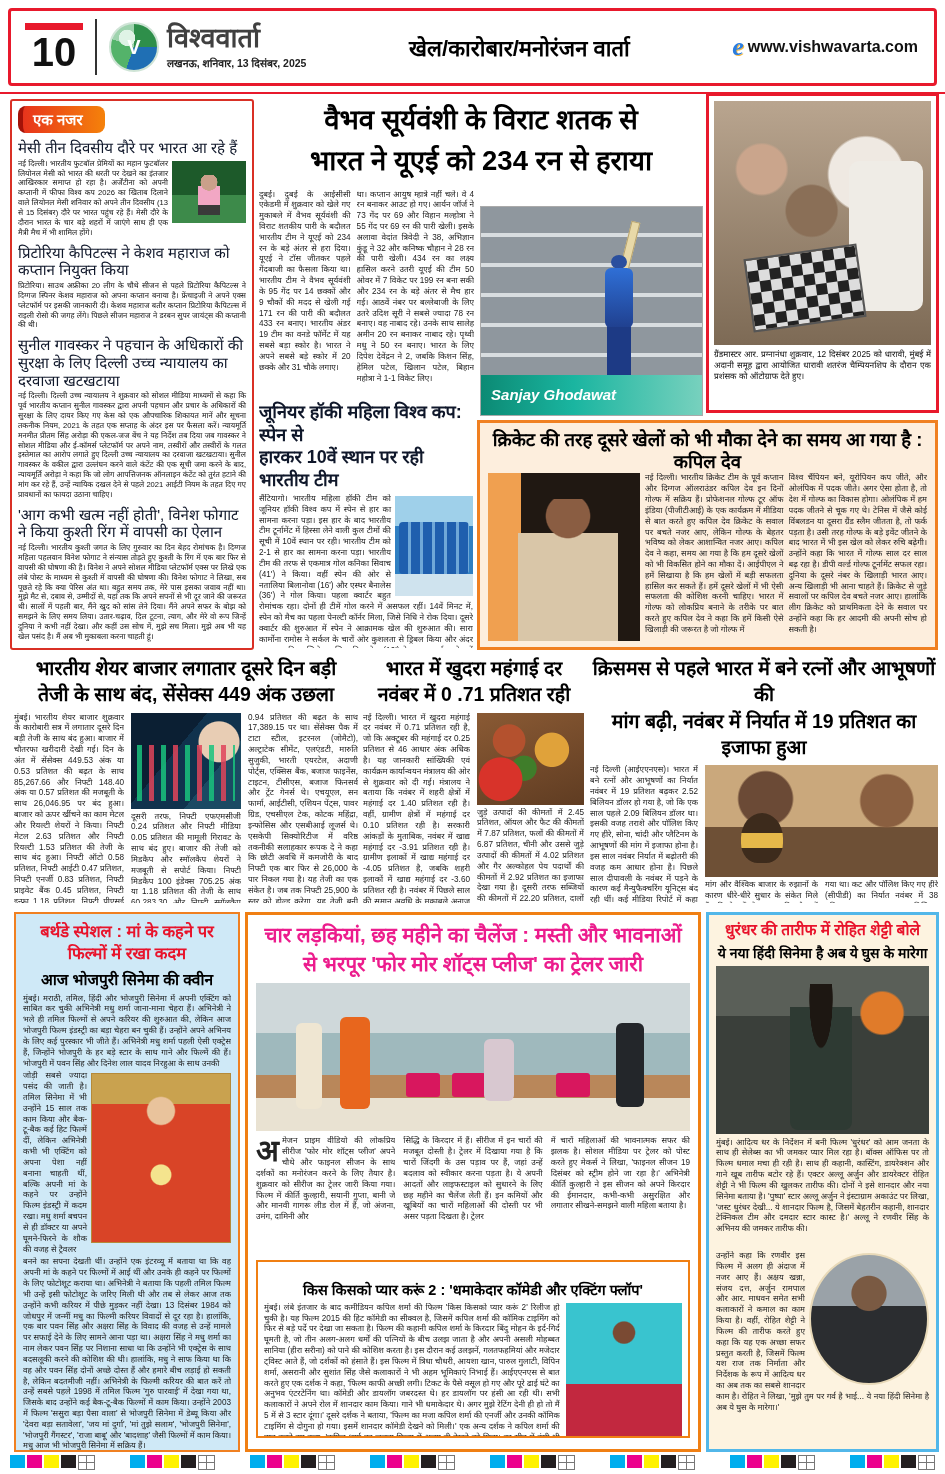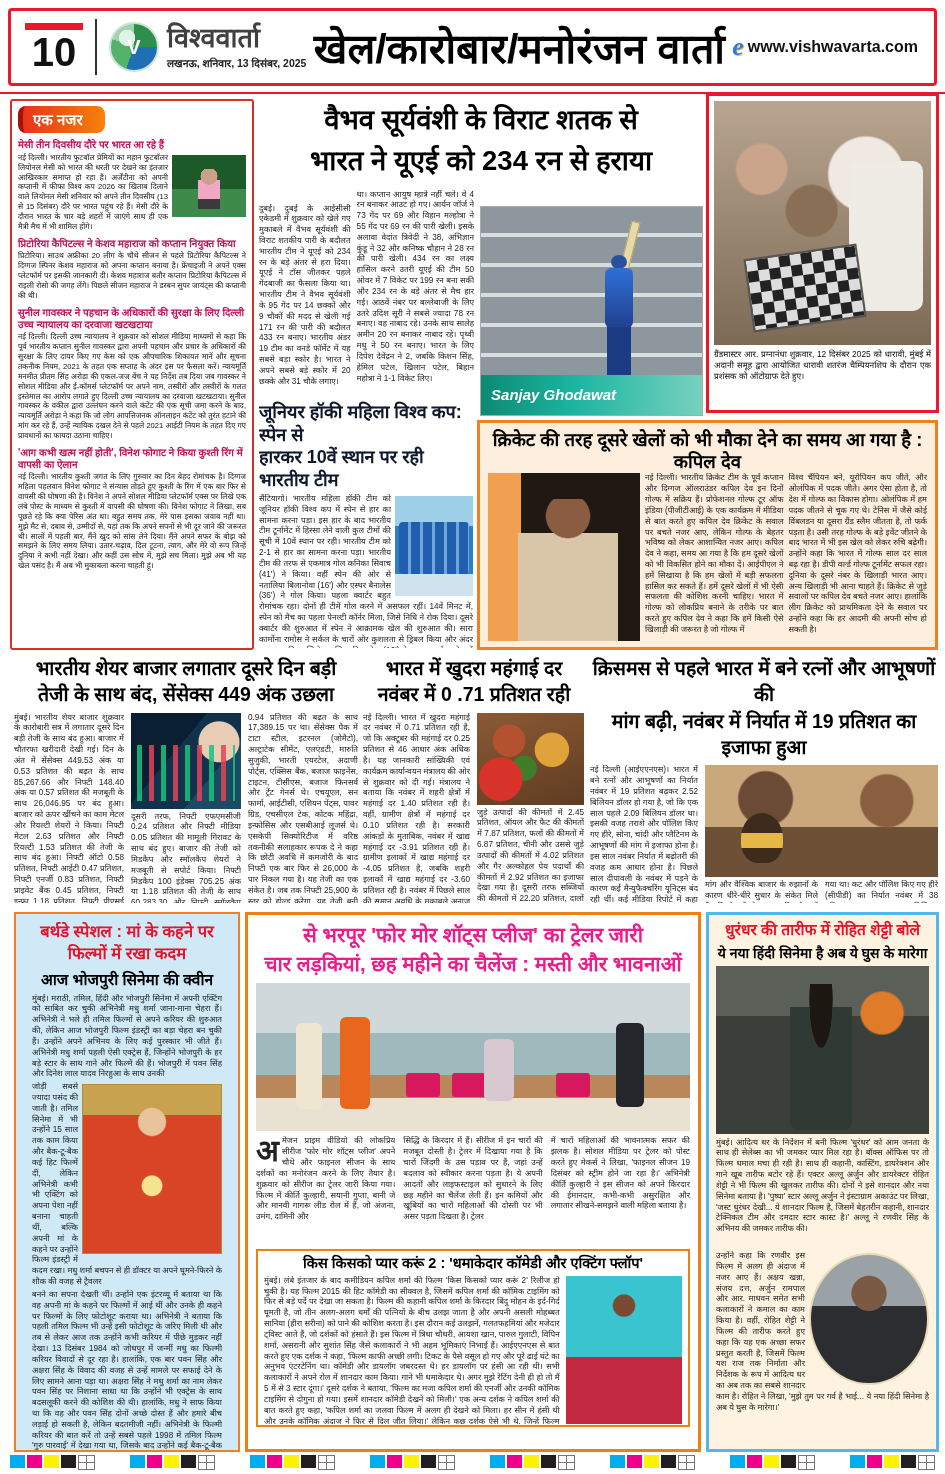--- a/index.html
+++ b/index.html
@@ -10,37 +10,37 @@
   .ph{position:relative;overflow:hidden;}
   
   .masthead{left:8px;top:8px;width:929px;height:78px;border:3px solid #e8192c;border-radius:4px;display:flex;align-items:center;}
   .pagenum-wrap{margin-left:14px;text-align:center;}
   .pagenum-bar{width:58px;height:7px;background:#e8192c;margin-bottom:2px;}
   .pagenum{font-size:40px;font-weight:bold;line-height:1;color:#111;}
   .mast-div{width:2px;height:56px;background:#333;margin:0 12px;}
   .logo-circ{width:46px;height:46px;border-radius:50%;background:radial-gradient(circle at 35% 30%,#dff3e6 0 18%,transparent 19%),conic-gradient(#2e8f4a 0 90deg,#1f6fb4 90deg 200deg,#54b36a 200deg 290deg,#9fd3ae 290deg 360deg);display:flex;align-items:center;justify-content:center;color:#fff;font-weight:bold;font-size:20px;border:2px solid #cfe4d6;}
   .brand-name{font-size:27px;font-weight:bold;color:#404040;line-height:1;}
   .dateline{font-size:10.5px;font-weight:bold;color:#222;margin-top:4px;}
-  .section-title{font-size:41px;font-weight:bold;color:#000;margin:0 auto;white-space:nowrap;}
+  .section-title{font-size:22px;font-weight:bold;color:#000;margin:0 auto;white-space:nowrap;}
   .site-wrap{margin-right:16px;display:flex;align-items:center;gap:4px;}
   .e-icon{font-family:"Liberation Serif",serif;font-style:italic;font-weight:bold;font-size:26px;color:#2a7de1;text-shadow:1px 1px 0 #f5b942;line-height:1;}
   .site-url{font-size:16px;font-weight:bold;color:#111;}
   .mast-rule{left:0;top:92px;width:945px;height:2px;background:#e8192c;}
   
   .eknajar{left:10px;top:99px;width:244px;height:551px;border:2px solid #d93025;border-radius:3px;padding:5px 6px;background:#fff;overflow:hidden;}
   .eknajar-pill{display:inline-block;background:linear-gradient(90deg,#e8341c,#f5820a);color:#fff;font-weight:bold;font-size:15px;padding:3px 22px 4px 10px;border-radius:8px;border-left:5px solid #a31208;}
-  .en-h{font-size:10px;font-weight:bold;line-height:1.18;margin:6px 0 2px 0;color:#be185d;}
+  .en-h{font-size:15px;font-weight:normal;line-height:1.18;margin:6px 0 2px 0;color:#0f172a;}
   .en-b{font-size:7.6px;line-height:1.3;}
   .messi-ph{float:right;width:74px;height:62px;margin:2px 0 2px 4px;background:linear-gradient(180deg,#1d5a2a 0 55%,#3d8a4a 55% 100%);}
   .messi-fig{position:absolute;left:26px;top:14px;width:22px;height:40px;background:radial-gradient(circle at 50% 18%,#caa08a 0 24%,transparent 25%),linear-gradient(180deg,transparent 0 28%,#f2a7c4 28% 75%,#3a3a3a 75% 100%);}
   
   .lead{left:259px;top:99px;width:444px;}
   .lead-h{font-size:27.5px;font-weight:bold;text-align:center;line-height:1.5;color:#000;}
   .lead-cols{display:flex;gap:6px;margin-top:8px;}
-  .lead-c1{width:92px;height:208px;margin-top:14px;}
+  .lead-c1{width:92px;height:208px;}
   .lead-c2{width:118px;height:208px;}
   .bat-ph{width:222px;height:208px;border:1px solid #aaa;background:repeating-linear-gradient(180deg,#8f979e 0 26px,#d8dde0 26px 30px);margin-top:16px;}
   .bat-band{position:absolute;left:0;bottom:0;width:100%;height:40px;background:linear-gradient(90deg,#0c8a74,#1ab5a0 40%,#7fd3c0);display:flex;align-items:center;padding-left:10px;color:#fff;font-weight:bold;font-style:italic;font-size:15px;}
   .bat-fig{position:absolute;left:118px;top:48px;width:40px;height:120px;}
   .bat-helmet{position:absolute;left:12px;top:0;width:16px;height:14px;border-radius:50%;background:#2a4f9e;}
   .bat-body{position:absolute;left:6px;top:13px;width:28px;height:60px;border-radius:6px;background:linear-gradient(180deg,#2f6fd6,#20408f);}
   .bat-legs{position:absolute;left:8px;top:72px;width:24px;height:48px;background:#1d3a85;}
   .bat-bat{position:absolute;left:26px;top:-34px;width:7px;height:52px;background:#e8d9a8;transform:rotate(14deg);border:1px solid #b7a36f;}
   
   .hockey{left:259px;top:401px;width:214px;height:247px;overflow:hidden;}
@@ -73,33 +73,33 @@
   .veg-ph{width:107px;height:92px;margin-bottom:3px;background:radial-gradient(circle at 22% 72%,#d8332a 0 20%,transparent 21%),radial-gradient(circle at 44% 60%,#3f7d2a 0 15%,transparent 16%),radial-gradient(circle at 70% 40%,#e0a23a 0 18%,transparent 19%),radial-gradient(circle at 30% 30%,#b4512e 0 16%,transparent 17%),linear-gradient(160deg,#8a5a34,#5f3c22);}
   .jwl{left:590px;top:655px;width:348px;height:248px;overflow:hidden;}
   .jwl-row{display:flex;gap:7px;margin-top:5px;}
   .jwl-c1{width:108px;height:198px;}
   .jwl-right{width:233px;}
   .jwl-ph{width:233px;height:112px;background:radial-gradient(circle at 26% 30%,#6b4a36 0 14%,transparent 15%),radial-gradient(circle at 78% 32%,#8a5f40 0 13%,transparent 14%),linear-gradient(180deg,#caa87c 0 55%,#6e5036 55%);}
   .jwl-neck{position:absolute;left:36px;top:48px;width:42px;height:50px;border-radius:50% 50% 40% 40%;background:linear-gradient(180deg,#3d2b1c 0 40%,#e6b84a 40% 70%,#3d2b1c 70%);}
   .jwl-cols{display:flex;gap:7px;margin-top:3px;}
   .jwl-c{width:113px;height:80px;}
   
-  .bday{left:14px;top:912px;width:226px;height:540px;border:2px solid #f08021;background:#cfe9f7;padding:6px 16px;overflow:hidden;}
+  .bday{left:14px;top:912px;width:226px;height:540px;border:2px solid #f08021;background:#cfe9f7;padding:6px 7px;overflow:hidden;}
   .bday-h1{color:#e8132b;font-size:16.5px;font-weight:bold;text-align:center;line-height:1.35;}
   .bday-h2{color:#000;font-size:15.5px;font-weight:bold;text-align:center;margin-top:3px;}
   .bride-ph{float:right;width:138px;height:168px;margin:2px 0 2px 4px;background:radial-gradient(circle at 50% 22%,#e9c39c 0 9%,transparent 10%),radial-gradient(circle at 50% 60%,#f4e48e 0 8%,transparent 9%),linear-gradient(180deg,#c9a24f 0 18%,#d94427 18% 100%);border:1px solid #b58a3a;}
   .fourmore{left:245px;top:912px;width:456px;height:540px;border:3px solid #f07f13;background:#fff;padding:6px 8px;overflow:hidden;}
   .fm-h{color:#ec1c8d;font-size:20.5px;font-weight:bold;text-align:center;line-height:1.4;}
   .boat-ph{width:100%;height:148px;margin-top:5px;background:linear-gradient(180deg,#cfd8da 0 34%,#9fb9bd 34% 62%,#c8herr 0,#b9875a 62% 78%,#e9e2d2 78% 100%);background:linear-gradient(180deg,#cfd8da 0 34%,#9fb9bd 34% 62%,#b9875a 62% 78%,#e9e2d2 78% 100%);}
   .cushion{position:absolute;bottom:34px;width:34px;height:24px;background:#d8175e;border-radius:3px;}
   .fig{position:absolute;border-radius:6px;}
   .fm-cols{display:flex;gap:8px;margin-top:5px;}
   .fm-c{width:142px;height:108px;}
   .dropcap{float:left;font-size:30px;font-weight:bold;line-height:.9;margin:1px 3px 0 0;color:#222;}
-  .kisbox{margin-top:5px;border:2px solid #f07f13;padding:4px 6px;height:178px;overflow:hidden;box-sizing:border-box;}
+  .kisbox{margin-top:16px;border:2px solid #f07f13;padding:20px 6px;height:178px;overflow:hidden;box-sizing:border-box;}
   .kis-h{font-size:14.5px;font-weight:bold;text-align:center;color:#000;line-height:1.2;}
   .kis-row{display:flex;gap:6px;margin-top:3px;}
   .kis-body{width:300px;height:148px;}
   .kis-ph{width:118px;height:148px;background:radial-gradient(circle at 50% 20%,#7a4a33 0 8%,transparent 9%),linear-gradient(180deg,#39c4cf 0 55%,#c2283f 55% 100%);}
   .dhur{left:706px;top:912px;width:233px;height:540px;border:3px solid #52b7e9;background:#fdf3e0;padding:6px 7px;overflow:hidden;}
   .dhur-h1{color:#e8132b;font-size:15.5px;font-weight:bold;text-align:center;line-height:1.2;}
   .dhur-h2{color:#000;font-size:14px;font-weight:bold;text-align:center;margin-top:3px;}
   .ranveer-ph{width:100%;height:168px;margin-top:4px;background:radial-gradient(circle at 78% 28%,#e07b2a 0 10%,transparent 11%),linear-gradient(180deg,#5a5f58 0 30%,#3a3f3a 30% 100%);}
   .ran-fig{position:absolute;left:74px;top:18px;width:62px;height:146px;background:radial-gradient(ellipse at 50% 10%,#1d1712 0 26%,transparent 27%),linear-gradient(180deg,transparent 0 16%,#2e3a33 16% 100%);border-radius:8px;}
   .shetty-ph{float:right;width:116px;height:128px;border-radius:50%;margin:2px 0 2px 4px;background:radial-gradient(circle at 50% 30%,#7a5a43 0 16%,transparent 17%),linear-gradient(180deg,#9aa2a8 0 40%,#2b2d30 40% 100%);border:2px solid #e8d9b8;}
@@ -262,22 +262,22 @@
   <div class="bt jt" style="margin-top:4px;">मुंबई। मराठी, तमिल, हिंदी और भोजपुरी सिनेमा में अपनी एक्टिंग को साबित कर चुकी अभिनेत्री मधु शर्मा जाना-माना चेहरा हैं। अभिनेत्री ने भले ही तमिल फिल्मों से अपने करियर की शुरुआत की, लेकिन आज भोजपुरी फिल्म इंडस्ट्री का बड़ा चेहरा बन चुकी हैं। उन्होंने अपने अभिनय के लिए कई पुरस्कार भी जीते हैं। अभिनेत्री मधु शर्मा पहली ऐसी एक्ट्रेस हैं, जिन्होंने भोजपुरी के हर बड़े स्टार के साथ गाने और फिल्में की हैं। भोजपुरी में पवन सिंह और दिनेश लाल यादव निरहुआ के साथ उनकी</div>
   <div class="bt jt" style="margin-top:2px;">
     <span class="bride-ph ph"></span>
     <span>जोड़ी सबसे ज्यादा पसंद की जाती है। तमिल सिनेमा में भी उन्होंने 15 साल तक काम किया और बैक-टू-बैक कई हिट फिल्में दीं, लेकिन अभिनेत्री कभी भी एक्टिंग को अपना पेशा नहीं बनाना चाहती थीं, बल्कि अपनी मां के कहने पर उन्होंने फिल्म इंडस्ट्री में कदम रखा। मधु शर्मा बचपन से ही डॉक्टर या अपने घूमने-फिरने के शौक की वजह से ट्रैवलर</span>
   </div>
   <div class="bt jt" style="margin-top:2px;">बनने का सपना देखती थीं। उन्होंने एक इंटरव्यू में बताया था कि वह अपनी मां के कहने पर फिल्मों में आई थीं और उनके ही कहने पर फिल्मों के लिए फोटोशूट कराया था। अभिनेत्री ने बताया कि पहली तमिल फिल्म भी उन्हें इसी फोटोशूट के जरिए मिली थी और तब से लेकर आज तक उन्होंने कभी करियर में पीछे मुड़कर नहीं देखा। 13 दिसंबर 1984 को जोधपुर में जन्मीं मधु का फिल्मी करियर विवादों से दूर रहा है। हालांकि, एक बार पवन सिंह और अक्षरा सिंह के विवाद की वजह से उन्हें मामले पर सफाई देने के लिए सामने आना पड़ा था। अक्षरा सिंह ने मधु शर्मा का नाम लेकर पवन सिंह पर निशाना साधा था कि उन्होंने भी एक्ट्रेस के साथ बदसलूकी करने की कोशिश की थी। हालांकि, मधु ने साफ किया था कि वह और पवन सिंह दोनों अच्छे दोस्त हैं और हमारे बीच लड़ाई हो सकती है, लेकिन बदतमीजी नहीं। अभिनेत्री के फिल्मी करियर की बात करें तो उन्हें सबसे पहले 1998 में तमिल फिल्म 'गुरु पारवाई' में देखा गया था, जिसके बाद उन्होंने कई बैक-टू-बैक फिल्मों में काम किया। उन्होंने 2003 में फिल्म 'ससुरा बड़ा पैसा वाला' से भोजपुरी सिनेमा में डेब्यू किया और 'देवरा बड़ा सतावेला', 'जय मां दुर्गा', 'मां तुझे सलाम', 'भोजपुरी सिनेमा', 'भोजपुरी गैंगस्टर', 'राजा बाबू' और 'बादशाह' जैसी फिल्मों में काम किया। मधु आज भी भोजपुरी सिनेमा में सक्रिय हैं।</div>
 </div>
 
 <div class="box fourmore">
   <div class="fm-h">
+    <div>चार लड़कियां, छह महीने का चैलेंज : मस्ती और भावनाओं</div>
     <div>से भरपूर 'फोर मोर शॉट्स प्लीज' का ट्रेलर जारी</div>
-    <div>चार लड़कियां, छह महीने का चैलेंज : मस्ती और भावनाओं</div>
   </div>
   <div class="boat-ph ph">
     <span class="cushion" style="left:150px;"></span>
     <span class="cushion" style="left:196px;"></span>
     <span class="cushion" style="left:300px;"></span>
     <span class="fig" style="left:40px;top:40px;width:26px;height:86px;background:#efe6d2;"></span>
     <span class="fig" style="left:84px;top:34px;width:30px;height:92px;background:#e8661d;"></span>
     <span class="fig" style="left:228px;top:56px;width:30px;height:62px;background:#d8c8d0;"></span>
     <span class="fig" style="left:360px;top:40px;width:28px;height:84px;background:#23262a;"></span>
   </div>

